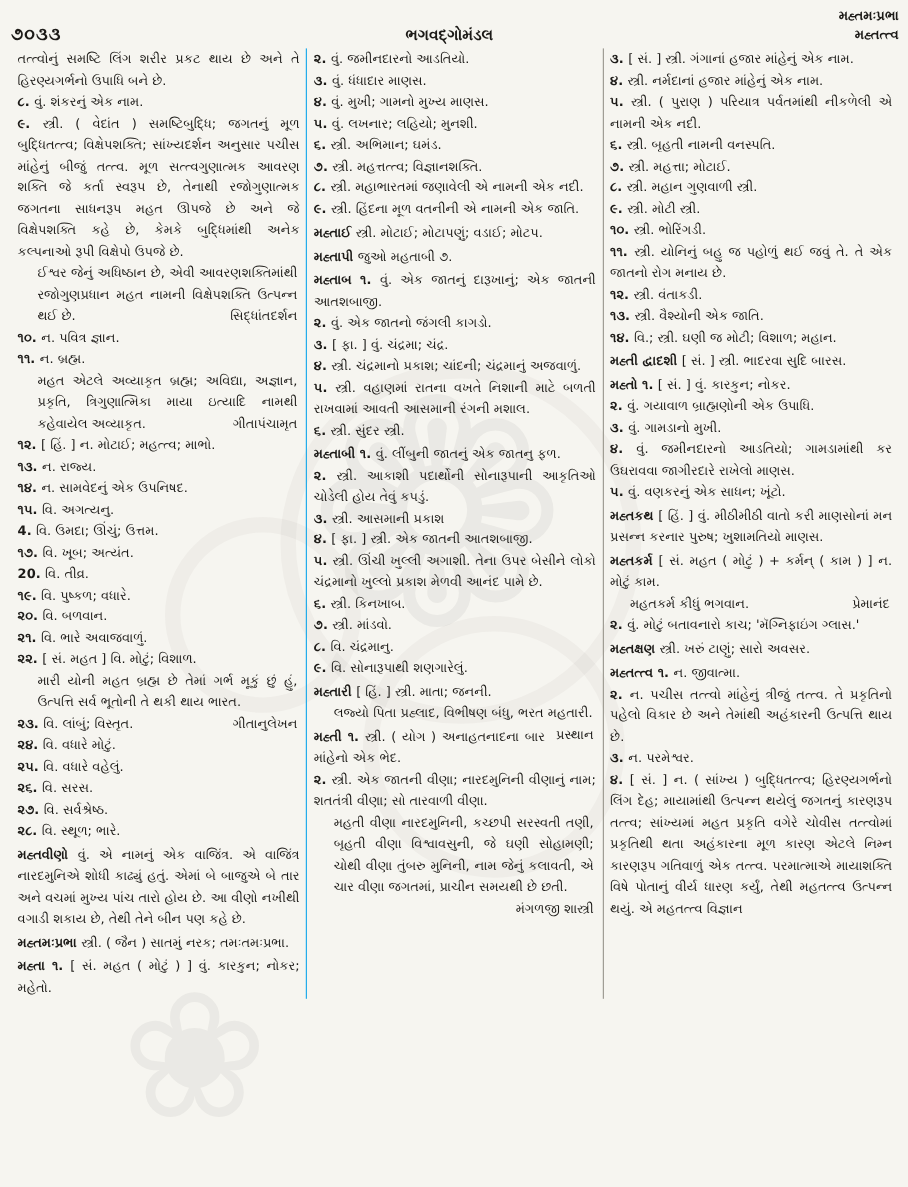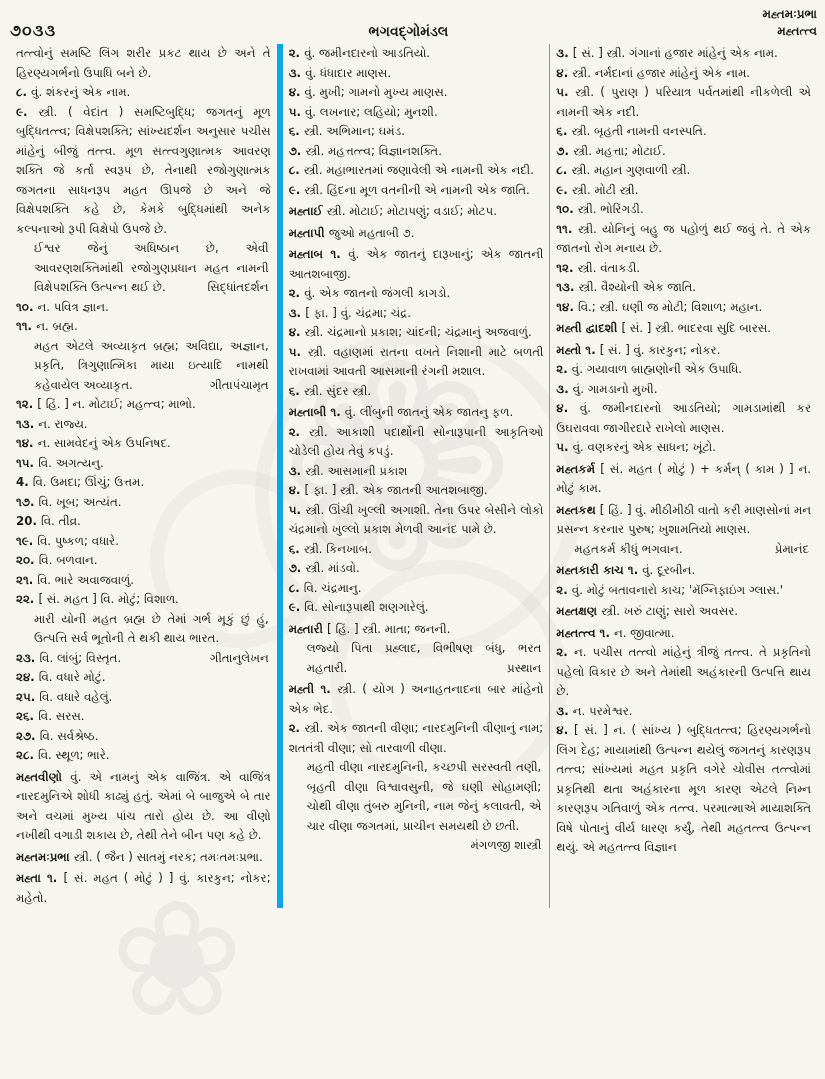--- a/index.html
+++ b/index.html
@@ -11,21 +11,21 @@
   }
   .page{position:relative;z-index:2;padding:6px 8px 4px 10px;box-sizing:border-box;height:100%;}
   
   .hdr{display:flex;align-items:flex-end;margin-bottom:4px;}
   .hdr .pageno{width:150px;font-weight:bold;font-size:16px;letter-spacing:1px;}
   .hdr .title{flex:1;text-align:center;font-weight:bold;font-size:14px;padding-top:1px;}
   .hdr .runheads{width:160px;text-align:right;font-weight:bold;font-size:12px;line-height:17px;}
   
   .cols{display:flex;align-items:stretch;}
   .col{flex:1;min-width:0;padding:0 6px;font-size:11.8px;line-height:19.5px;text-align:justify;}
-  .col.c2{border-left:6px solid #0ea5e9;border-right:1px solid #97948b;}
+  .col.c2{border-left:1px solid #0ea5e9;border-right:1px solid #97948b;}
   .col p{margin:0;}
   .col p.head{margin-top:2px;}
   .lead{font-weight:bold;}
   p.quote{padding-left:18px;padding-right:2px;}
   p.quote .src{font-weight:normal;}
   .src{float:right;padding-left:10px;}
   
   .wm{position:absolute;z-index:1;color:rgba(90,88,80,0.07);pointer-events:none;line-height:1;}
   .ring{position:absolute;z-index:1;border:14px solid rgba(120,118,110,0.055);border-radius:50%;pointer-events:none;}
 </style>
@@ -124,24 +124,23 @@
         <p class="def"><span class="lead">૧૧. </span>સ્ત્રી. યોનિનું બહુ જ પહોળું થઈ જવું તે. તે એક જાતનો રોગ મનાય છે.</p>
         <p class="def"><span class="lead">૧૨. </span>સ્ત્રી. વંતાકડી.</p>
         <p class="def"><span class="lead">૧૩. </span>સ્ત્રી. વૈશ્યોની એક જાતિ.</p>
         <p class="def"><span class="lead">૧૪. </span>વિ.; સ્ત્રી. ઘણી જ મોટી; વિશાળ; મહાન.</p>
         <p class="head"><span class="lead">મહ્તી દ્વાદશી </span>[ સં. ] સ્ત્રી. ભાદરવા સુદિ બારસ.</p>
         <p class="head"><span class="lead">મહ્તો ૧. </span>[ સં. ] વું. કારકુન; નોકર.</p>
         <p class="def"><span class="lead">૨. </span>વું. ગયાવાળ બ્રાહ્મણોની એક ઉપાધિ.</p>
         <p class="def"><span class="lead">૩. </span>વું. ગામડાનો મુખી.</p>
         <p class="def"><span class="lead">૪. </span>વું. જમીનદારનો આડતિયો; ગામડામાંથી કર ઉઘરાવવા જાગીરદારે રાખેલો માણસ.</p>
         <p class="def"><span class="lead">૫. </span>વું. વણકરનું એક સાધન; ખૂંટો.</p>
+        <p class="head"><span class="lead">મહ્તકથ </span>[ હિં. ] વું. મીઠીમીઠી વાતો કરી માણસોનાં મન પ્રસન્ન કરનાર પુરુષ; ખુશામતિયો માણસ.</p>
         <p class="head"><span class="lead">મહ્તકર્મ </span>[ સં. મહત ( મોટું ) + કર્મન્ ( કામ ) ] ન. મોટું કામ.</p>
-        <p class="head"><span class="lead">મહ્તકથ </span>[ હિં. ] વું. મીઠીમીઠી વાતો કરી માણસોનાં મન પ્રસન્ન કરનાર પુરુષ; ખુશામતિયો માણસ.</p>
         <p class="quote">મહતકર્મ કીધું ભગવાન.<span class="src">પ્રેમાનંદ</span></p>
-        <p class="head"><span class="lead">મહ્તકારી કાચ ૧. </span>વું. દૂરબીન.</p>
         <p class="def"><span class="lead">૨. </span>વું. મોટું બતાવનારો કાચ; 'મૅગ્નિફાઇંગ ગ્લાસ.'</p>
         <p class="head"><span class="lead">મહ્તક્ષણ </span>સ્ત્રી. ખરું ટાણું; સારો અવસર.</p>
         <p class="head"><span class="lead">મહ્તત્ત્વ ૧. </span>ન. જીવાત્મા.</p>
         <p class="def"><span class="lead">૨. </span>ન. પચીસ તત્ત્વો માંહેનું ત્રીજું તત્ત્વ. તે પ્રકૃતિનો પહેલો વિકાર છે અને તેમાંથી અહંકારની ઉત્પત્તિ થાય છે.</p>
         <p class="def"><span class="lead">૩. </span>ન. પરમેશ્વર.</p>
         <p class="def"><span class="lead">૪. </span>[ સં. ] ન. ( સાંખ્ય ) બુદ્ધિતત્ત્વ; હિરણ્યગર્ભનો લિંગ દેહ; માયામાંથી ઉત્પન્ન થયેલું જગતનું કારણરૂપ તત્ત્વ; સાંખ્યમાં મહત પ્રકૃતિ વગેરે ચોવીસ તત્ત્વોમાં પ્રકૃતિથી થતા અહંકારના મૂળ કારણ એટલે નિમ્ન કારણરૂપ ગતિવાળું એક તત્ત્વ. પરમાત્માએ માયાશક્તિ વિષે પોતાનું વીર્ય ધારણ કર્યું, તેથી મહતત્ત્વ ઉત્પન્ન થયું. એ મહતત્ત્વ વિજ્ઞાન</p>
       </div>
   </div>
 
 </div>

